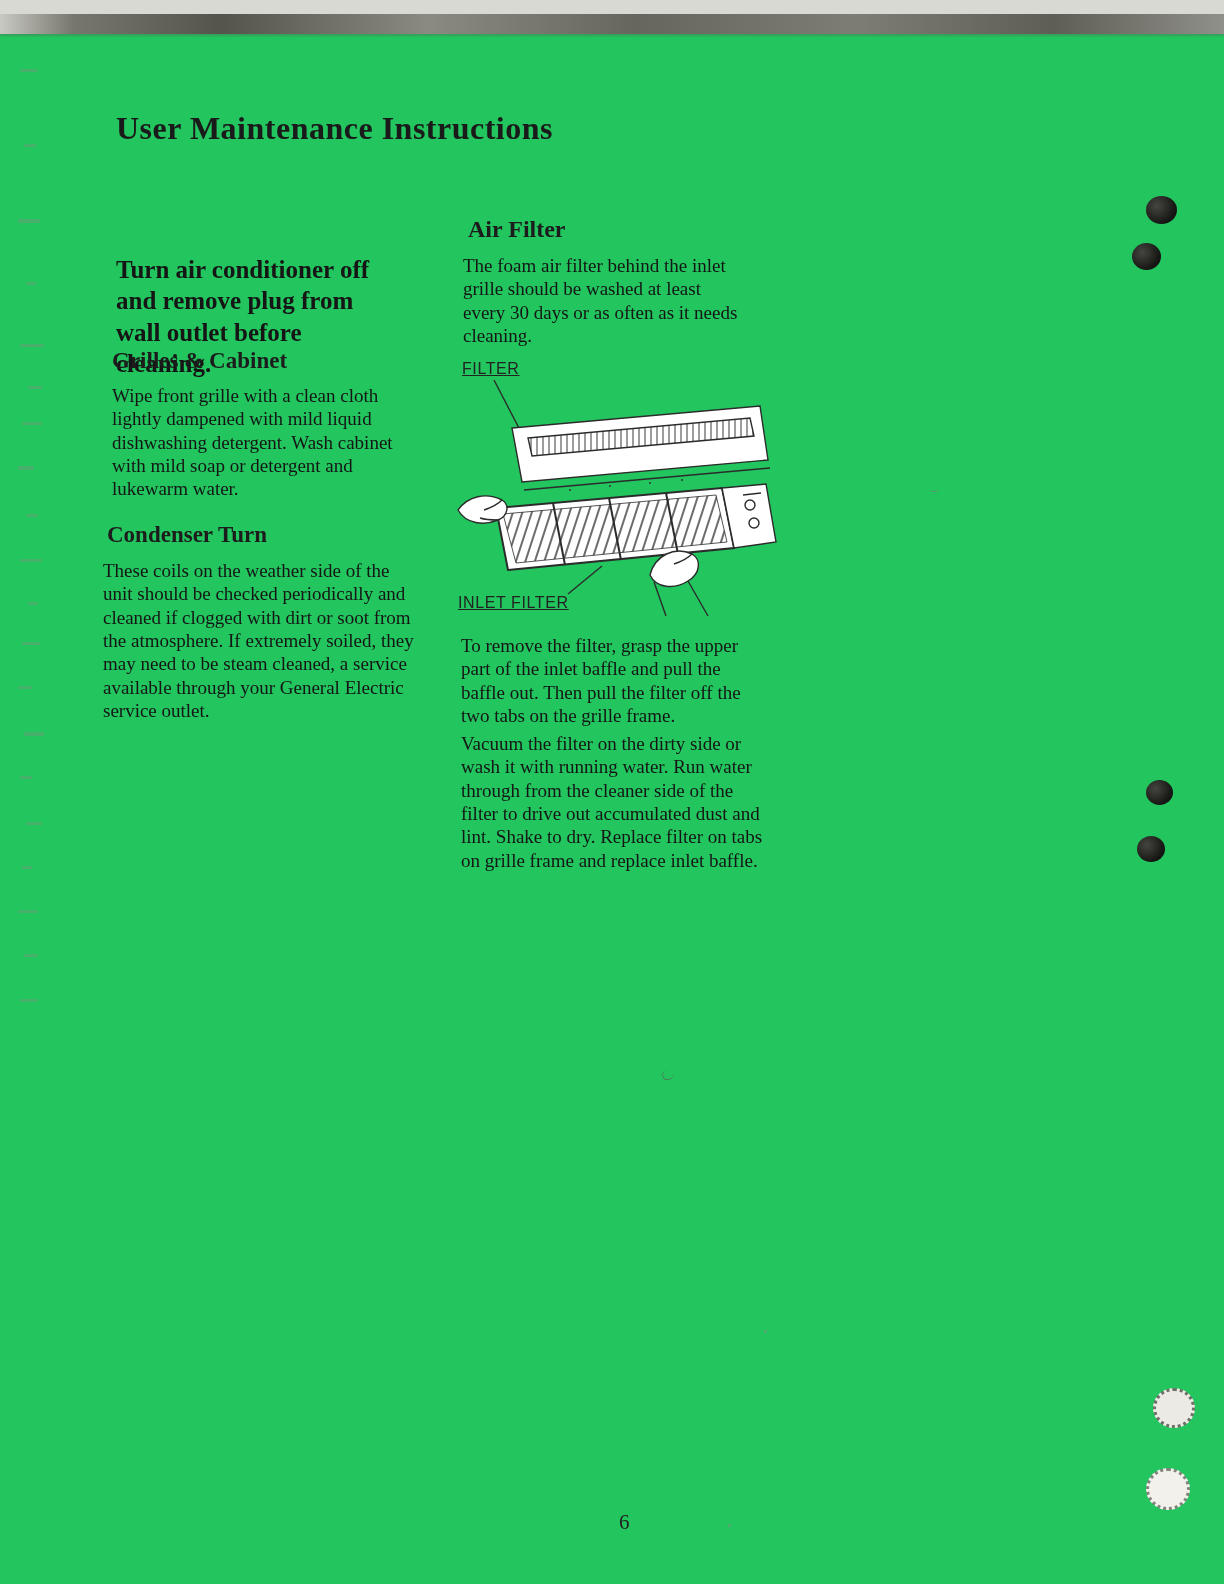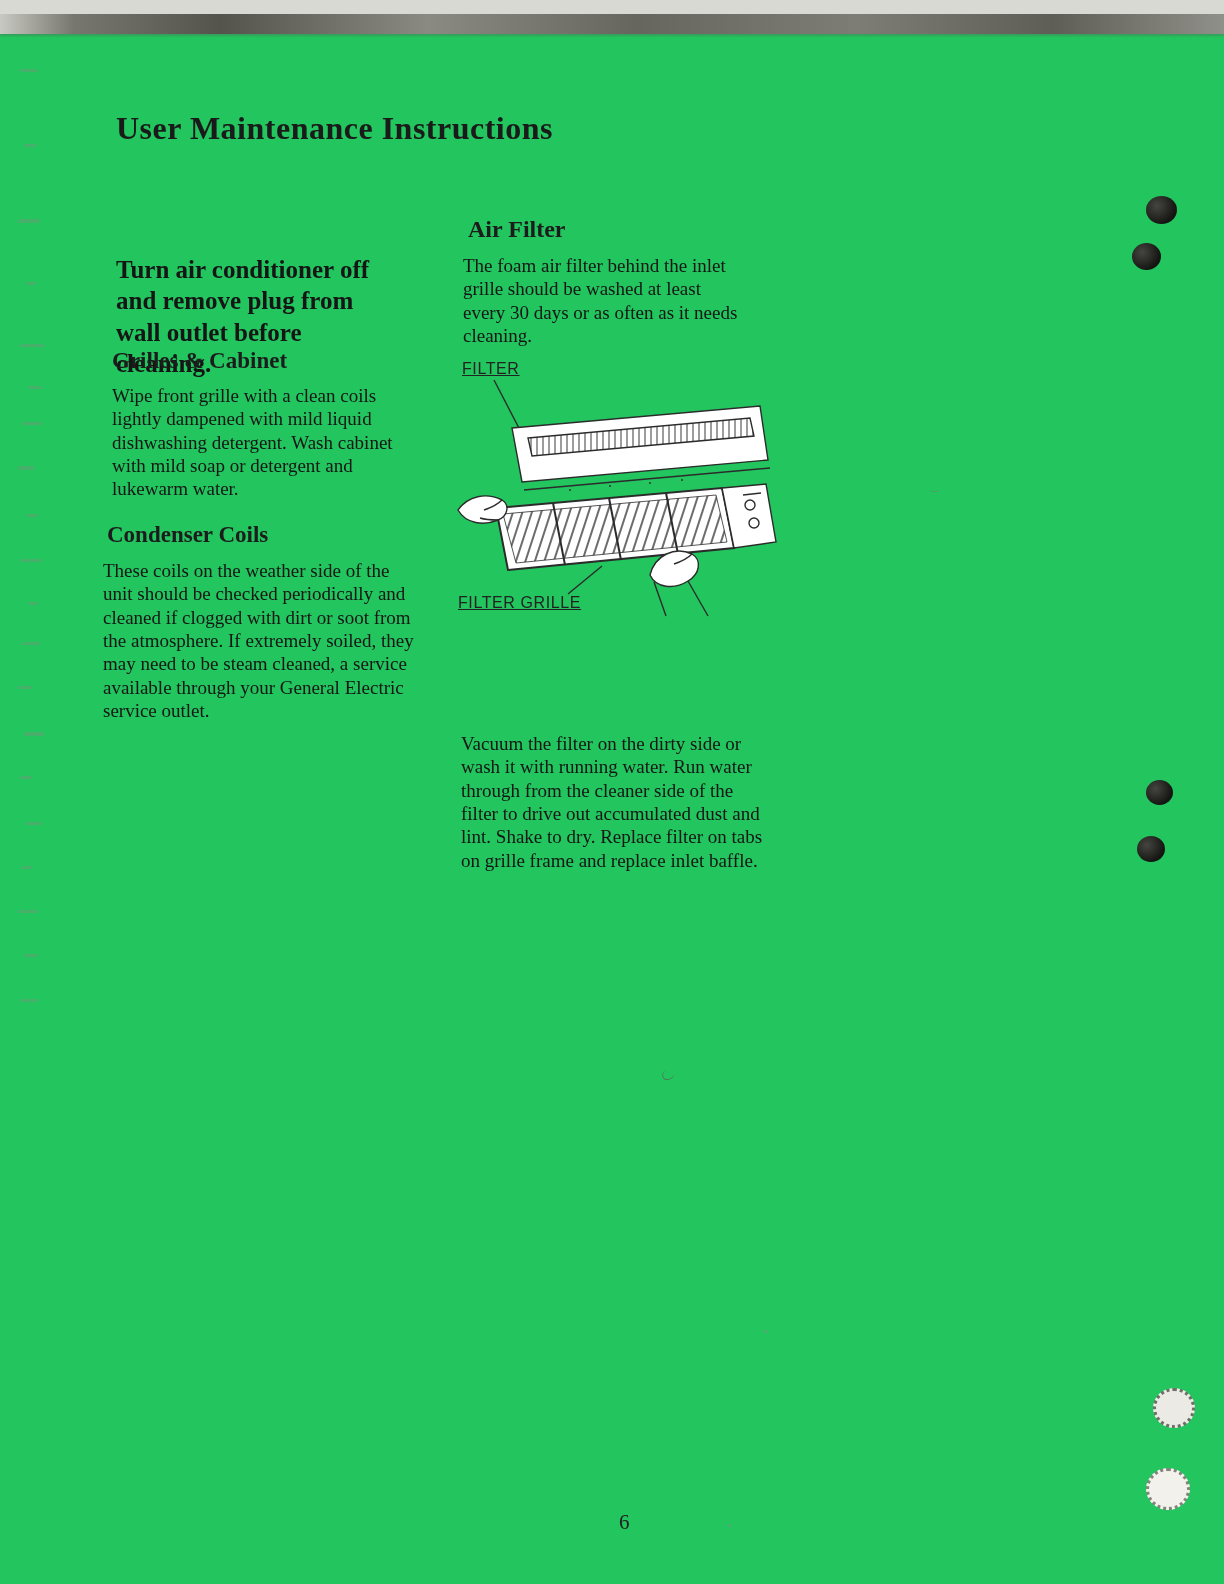--- a/index.html
+++ b/index.html
@@ -69,33 +69,33 @@
   <div class="abs artifact" style="left:24px;top:940px;width:14px;height:3px;"></div>
   <div class="abs artifact" style="left:20px;top:985px;width:18px;height:3px;"></div>
 
   <h1 class="abs title" style="left:116px;top:96px;">User Maintenance Instructions</h1>
 
 
   <p class="abs bold-note" style="left:116px;top:240px;width:262px;">Turn air conditioner off and remove plug from wall outlet before cleaning.</p>
 
   <h2 class="abs h2" style="left:112px;top:334px;">Grilles &amp; Cabinet</h2>
 
-  <p class="abs body-text" style="left:112px;top:370px;width:302px;">Wipe front grille with a clean coils lightly dampened with mild liquid dishwashing detergent. Wash cabinet with mild soap or detergent and lukewarm water.</p>
+  <p class="abs body-text" style="left:112px;top:370px;width:302px;">Wipe front grille with a clean cloth lightly dampened with mild liquid dishwashing detergent. Wash cabinet with mild soap or detergent and lukewarm water.</p>
 
-  <h2 class="abs h2" style="left:107px;top:508px;">Condenser Coils</h2>
+  <h2 class="abs h2" style="left:107px;top:508px;">Condenser Turn</h2>
 
   <p class="abs body-text" style="left:103px;top:545px;width:316px;">These coils on the weather side of the unit should be checked periodically and cleaned if clogged with dirt or soot from the atmosphere. If extremely soiled, they may need to be steam cleaned, a service available through your General Electric service outlet.</p>
 
   <h2 class="abs h2" style="left:468px;top:202px;font-size:24px;">Air Filter</h2>
 
   <p class="abs body-text" style="left:463px;top:240px;width:282px;">The foam air filter behind the inlet grille should be washed at least every 30 days or as often as it needs cleaning.</p>
 
   <figure class="abs" style="left:450px;top:336px;width:334px;height:274px;">
     <span class="abs fig-label" style="left:12px;top:10px;">FILTER</span>
-    <span class="abs fig-label" style="left:8px;top:244px;">FILTER GRILLE</span>
+    <span class="abs fig-label" style="left:8px;top:244px;">INLET FILTER</span>
 
     <svg class="abs" style="left:0;top:0;" width="334" height="274" viewBox="0 0 334 274">
       <defs>
         <pattern id="hatchD" patternUnits="userSpaceOnUse" width="9" height="9" patternTransform="rotate(18)">
           <line x1="2" y1="0" x2="2" y2="9" stroke="#3a3a3a" stroke-width="1.5"></line>
         </pattern>
         <pattern id="hatchV" patternUnits="userSpaceOnUse" width="6" height="20">
           <line x1="3" y1="0" x2="3" y2="20" stroke="#3a3a3a" stroke-width="1"></line>
         </pattern>
       </defs>
@@ -137,20 +137,21 @@
 
       <g class="ln">
         <path d="M200,225 C205,205 225,196 242,204 C252,210 250,224 238,231 C224,240 206,238 200,225 Z" fill="#ffffff"></path>
         <path d="M238,231 L258,266"></path>
         <path d="M204,232 L216,266"></path>
         <path d="M242,204 C236,210 230,212 224,214"></path>
       </g>
     </svg>
   </figure>
 
+  <p class="abs body-text" style="left:461px;top:620px;width:308px;">To remove the filter, grasp the upper part of the inlet baffle and pull the baffle out. Then pull the filter off the two tabs on the grille frame.</p>
 
   <p class="abs body-text" style="left:461px;top:718px;width:308px;">Vacuum the filter on the dirty side or wash it with running water. Run water through from the cleaner side of the filter to drive out accumulated dust and lint. Shake to dry. Replace filter on tabs on grille frame and replace inlet baffle.</p>
 
   <div class="abs dot" style="left:1146px;top:182px;width:31px;height:28px;"></div>
   <div class="abs dot" style="left:1132px;top:229px;width:29px;height:27px;"></div>
   <div class="abs dot" style="left:1146px;top:766px;width:27px;height:25px;"></div>
   <div class="abs dot" style="left:1137px;top:822px;width:28px;height:26px;"></div>
   <div class="abs ring r1" style="left:1153px;top:1374px;width:36px;height:34px;"></div>
   <div class="abs ring r2" style="left:1146px;top:1454px;width:38px;height:36px;"></div>
 

